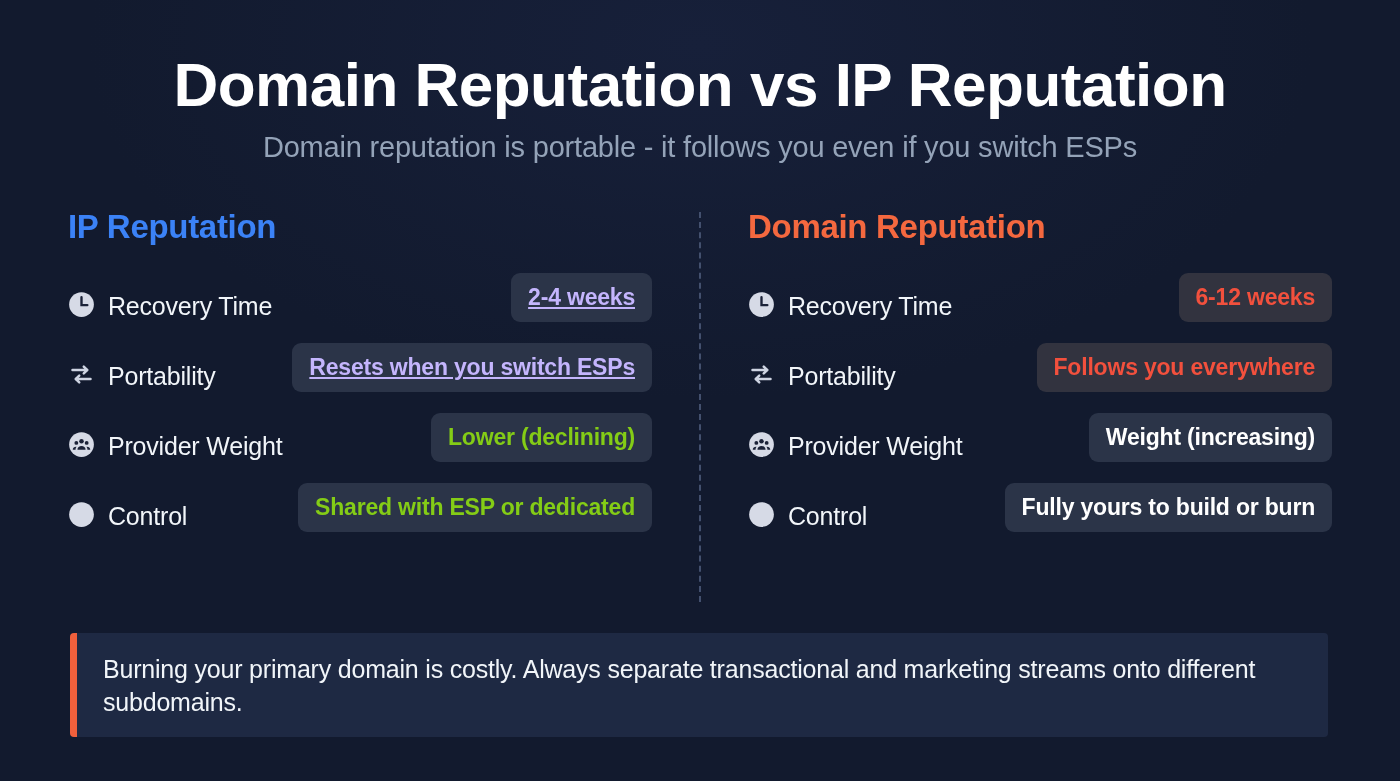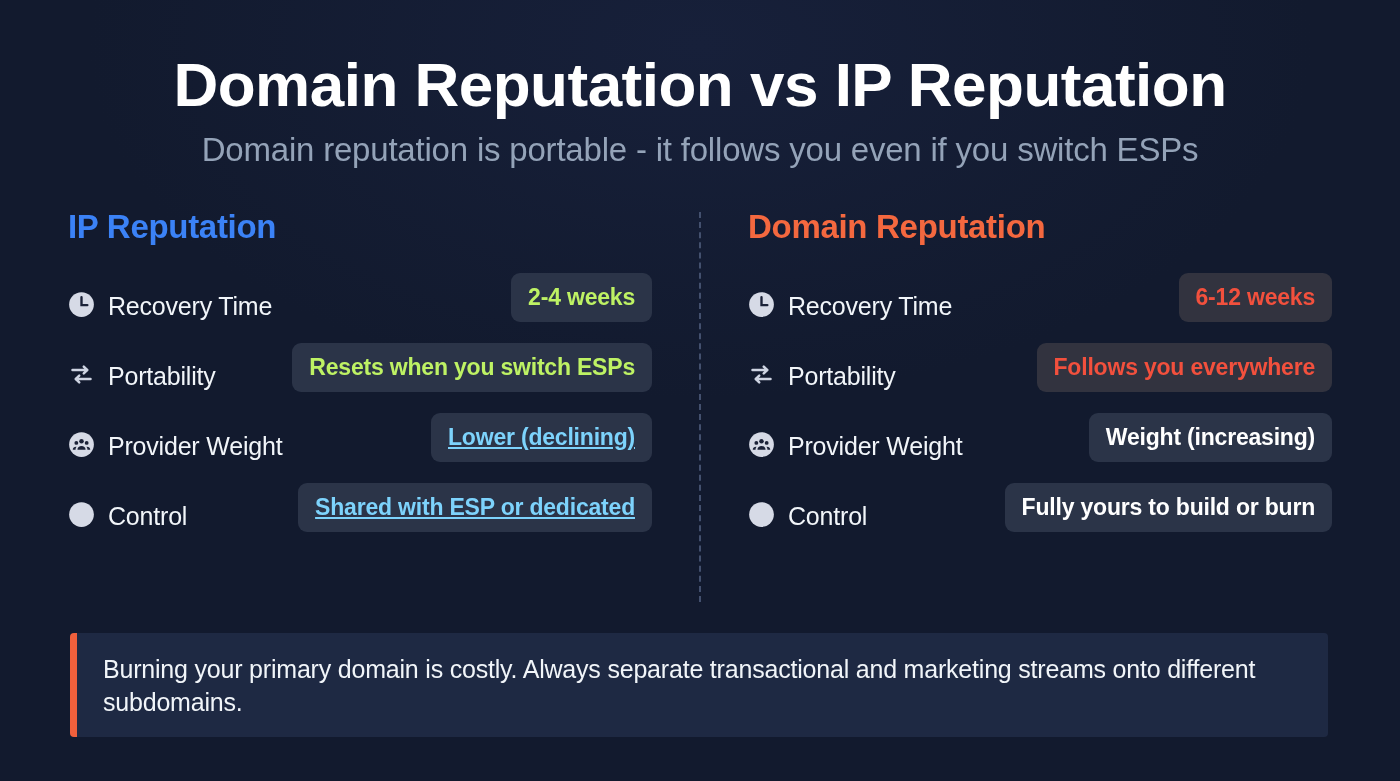--- a/index.html
+++ b/index.html
@@ -18,21 +18,21 @@
   }
 
   
   .header { padding-top:52px; text-align:center; }
   .title {
     font-size:62px; font-weight:bold; color:#ffffff;
     letter-spacing:-0.5px; line-height:1.05;
   }
   .subtitle {
     margin-top:14px;
-    font-size:33px; font-weight:normal; color:#94a3b8;
+    font-size:29px; font-weight:normal; color:#94a3b8;
     letter-spacing:-0.2px;
   }
 
   
   .compare {
     position:absolute; left:0; top:208px;
     width:1400px; height:400px;
     display:flex;
   }
   .col { width:700px; position:relative; }
@@ -71,23 +71,23 @@
 
   .badge {
     background:#2b3448;
     border-radius:9px;
     padding:11px 17px;
     font-size:23px; font-weight:bold;
     letter-spacing:-0.2px;
     white-space:nowrap;
     flex:0 0 auto;
   }
-  .badge.green { color:#bef264; }
+  .badge.green { color:#c4b5fd;text-decoration:underline; }
   .badge.red   { color:#f2503d; background:#32333f; }
-  .badge.muted { color:#7dd3fc;text-decoration:underline; }
+  .badge.muted { color:#84cc16; }
   .badge.white { color:#ffffff; }
 
   
   .ico { flex:0 0 auto; display:block; }
 
   
   .callout {
     position:absolute; left:70px; top:633px;
     width:1258px; min-height:104px;
     background:#1e2943;

